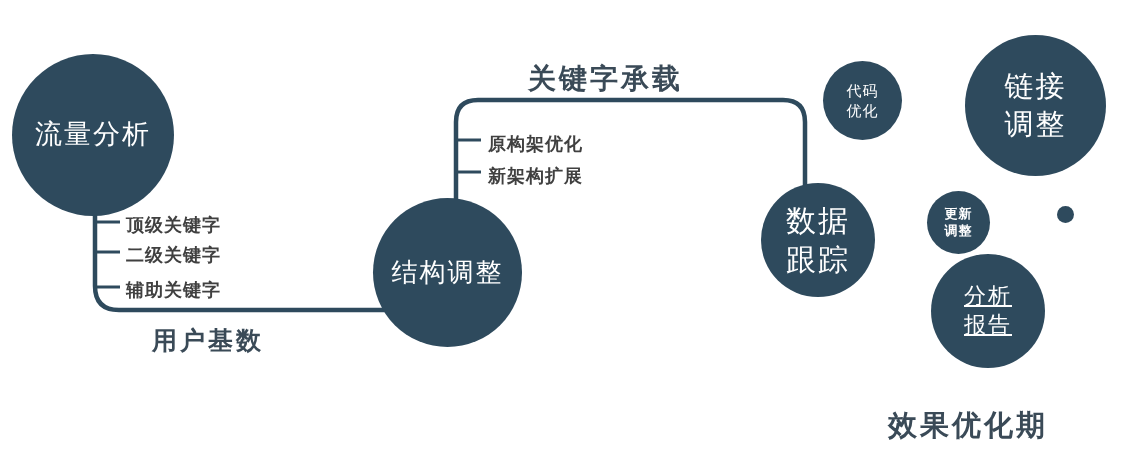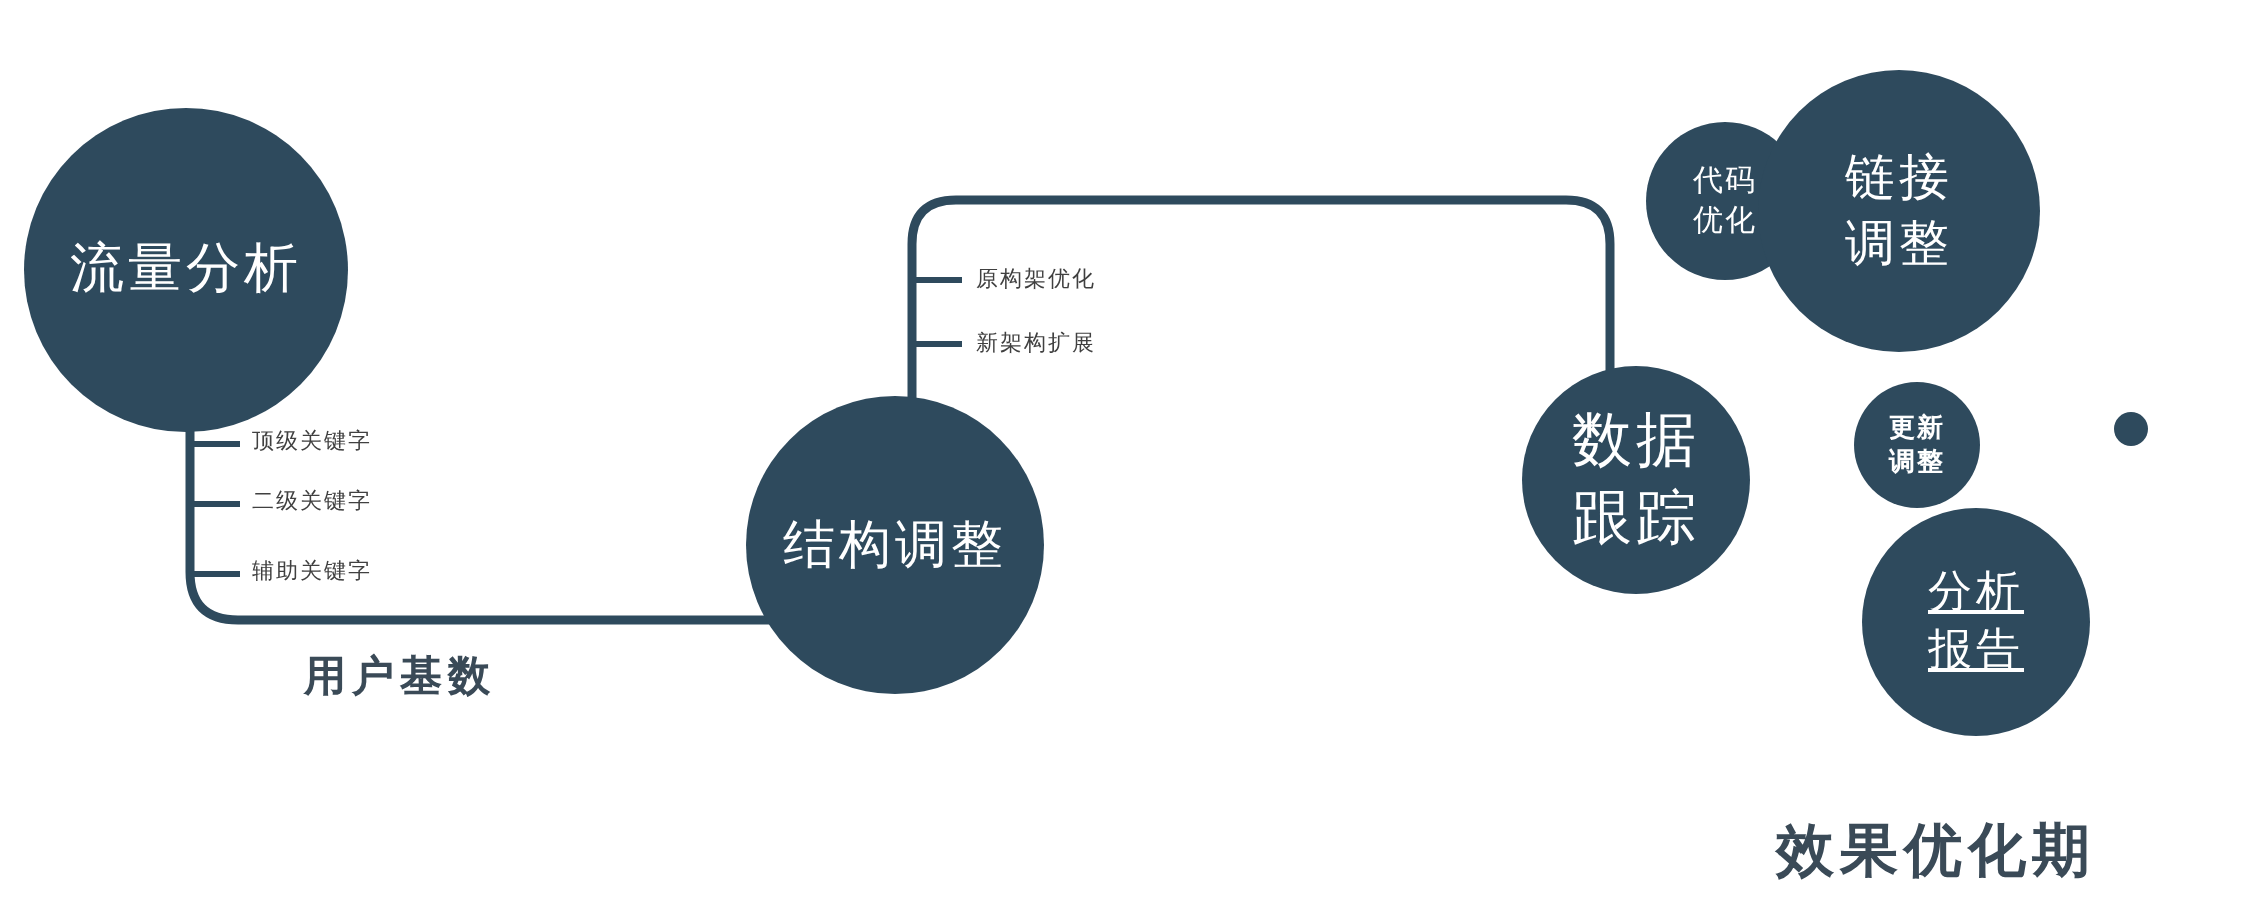--- a/index.html
+++ b/index.html
@@ -41,48 +41,48 @@
     justify-content: center;
     text-align: right;
     line-height: 1.3;
     letter-spacing: 2px;
   }
 
   .n-traffic   { left: 12px;  top: 54px;  width: 162px; height: 162px; font-size: 27px; }
   .n-structure { left: 373px; top: 198px; width: 149px; height: 149px; font-size: 26px; }
   .n-data      { left: 761px; top: 183px; width: 114px; height: 114px; font-size: 30px; }
   .n-code      { left: 823px; top: 61px;  width: 79px;  height: 79px;  font-size: 15px; letter-spacing: 1px; }
-  .n-link      { left: 879px; top: 35px;  width: 141px; height: 141px; font-size: 25px; }
+  .n-link      { left: 965px; top: 35px;  width: 141px; height: 141px; font-size: 29px; }
   .n-update    { left: 927px; top: 191px; width: 63px;  height: 63px;  font-size: 13px; font-weight: bold; letter-spacing: 1px; }
   .n-report    { left: 931px; top: 254px; width: 114px; height: 114px; font-size: 22px; text-decoration: underline; }
 
   .dot {
     position: absolute;
     left: 1057px; top: 206px;
     width: 17px; height: 17px;
     border-radius: 50%;
     background: var(--primary);
   }
 
   .edge-label {
     position: absolute;
     color: var(--edge_label);
     font-weight: 600;
     letter-spacing: 3px;
     white-space: nowrap;
   }
-  .l-userbase  { left: 152px; top: 324px; font-size: 21px; }
+  .l-userbase  { left: 152px; top: 324px; font-size: 25px; }
   .l-keyword   { left: 528px; top: 60px;  font-size: 28px; }
   .l-footer    { left: 888px; top: 406px; font-size: 29px; }
 
   .branch-label {
     position: absolute;
     color: var(--branch_label);
-    font-size: 11px;
-    font-weight: 400;
+    font-size: 18px;
+    font-weight: 700;
     letter-spacing: 1px;
     white-space: nowrap;
   }
   .b-t1 { left: 126px; top: 213px; }
   .b-t2 { left: 126px; top: 243px; }
   .b-t3 { left: 126px; top: 278px; }
   .b-s1 { left: 488px; top: 132px; }
   .b-s2 { left: 488px; top: 164px; }
 </style>
 </head>
@@ -129,20 +129,21 @@
   </div>
 
   <div class="node n-report">
     <span>分析</span>
     <span>报告</span>
   </div>
 
   <div class="dot"></div>
 
   <div class="edge-label l-userbase">用户基数</div>
+  <div class="edge-label l-keyword">关键字承载</div>
   <div class="edge-label l-footer">效果优化期</div>
 
   <div class="branch-label b-t1">顶级关键字</div>
   <div class="branch-label b-t2">二级关键字</div>
   <div class="branch-label b-t3">辅助关键字</div>
   <div class="branch-label b-s1">原构架优化</div>
   <div class="branch-label b-s2">新架构扩展</div>
 
 </div>
 

